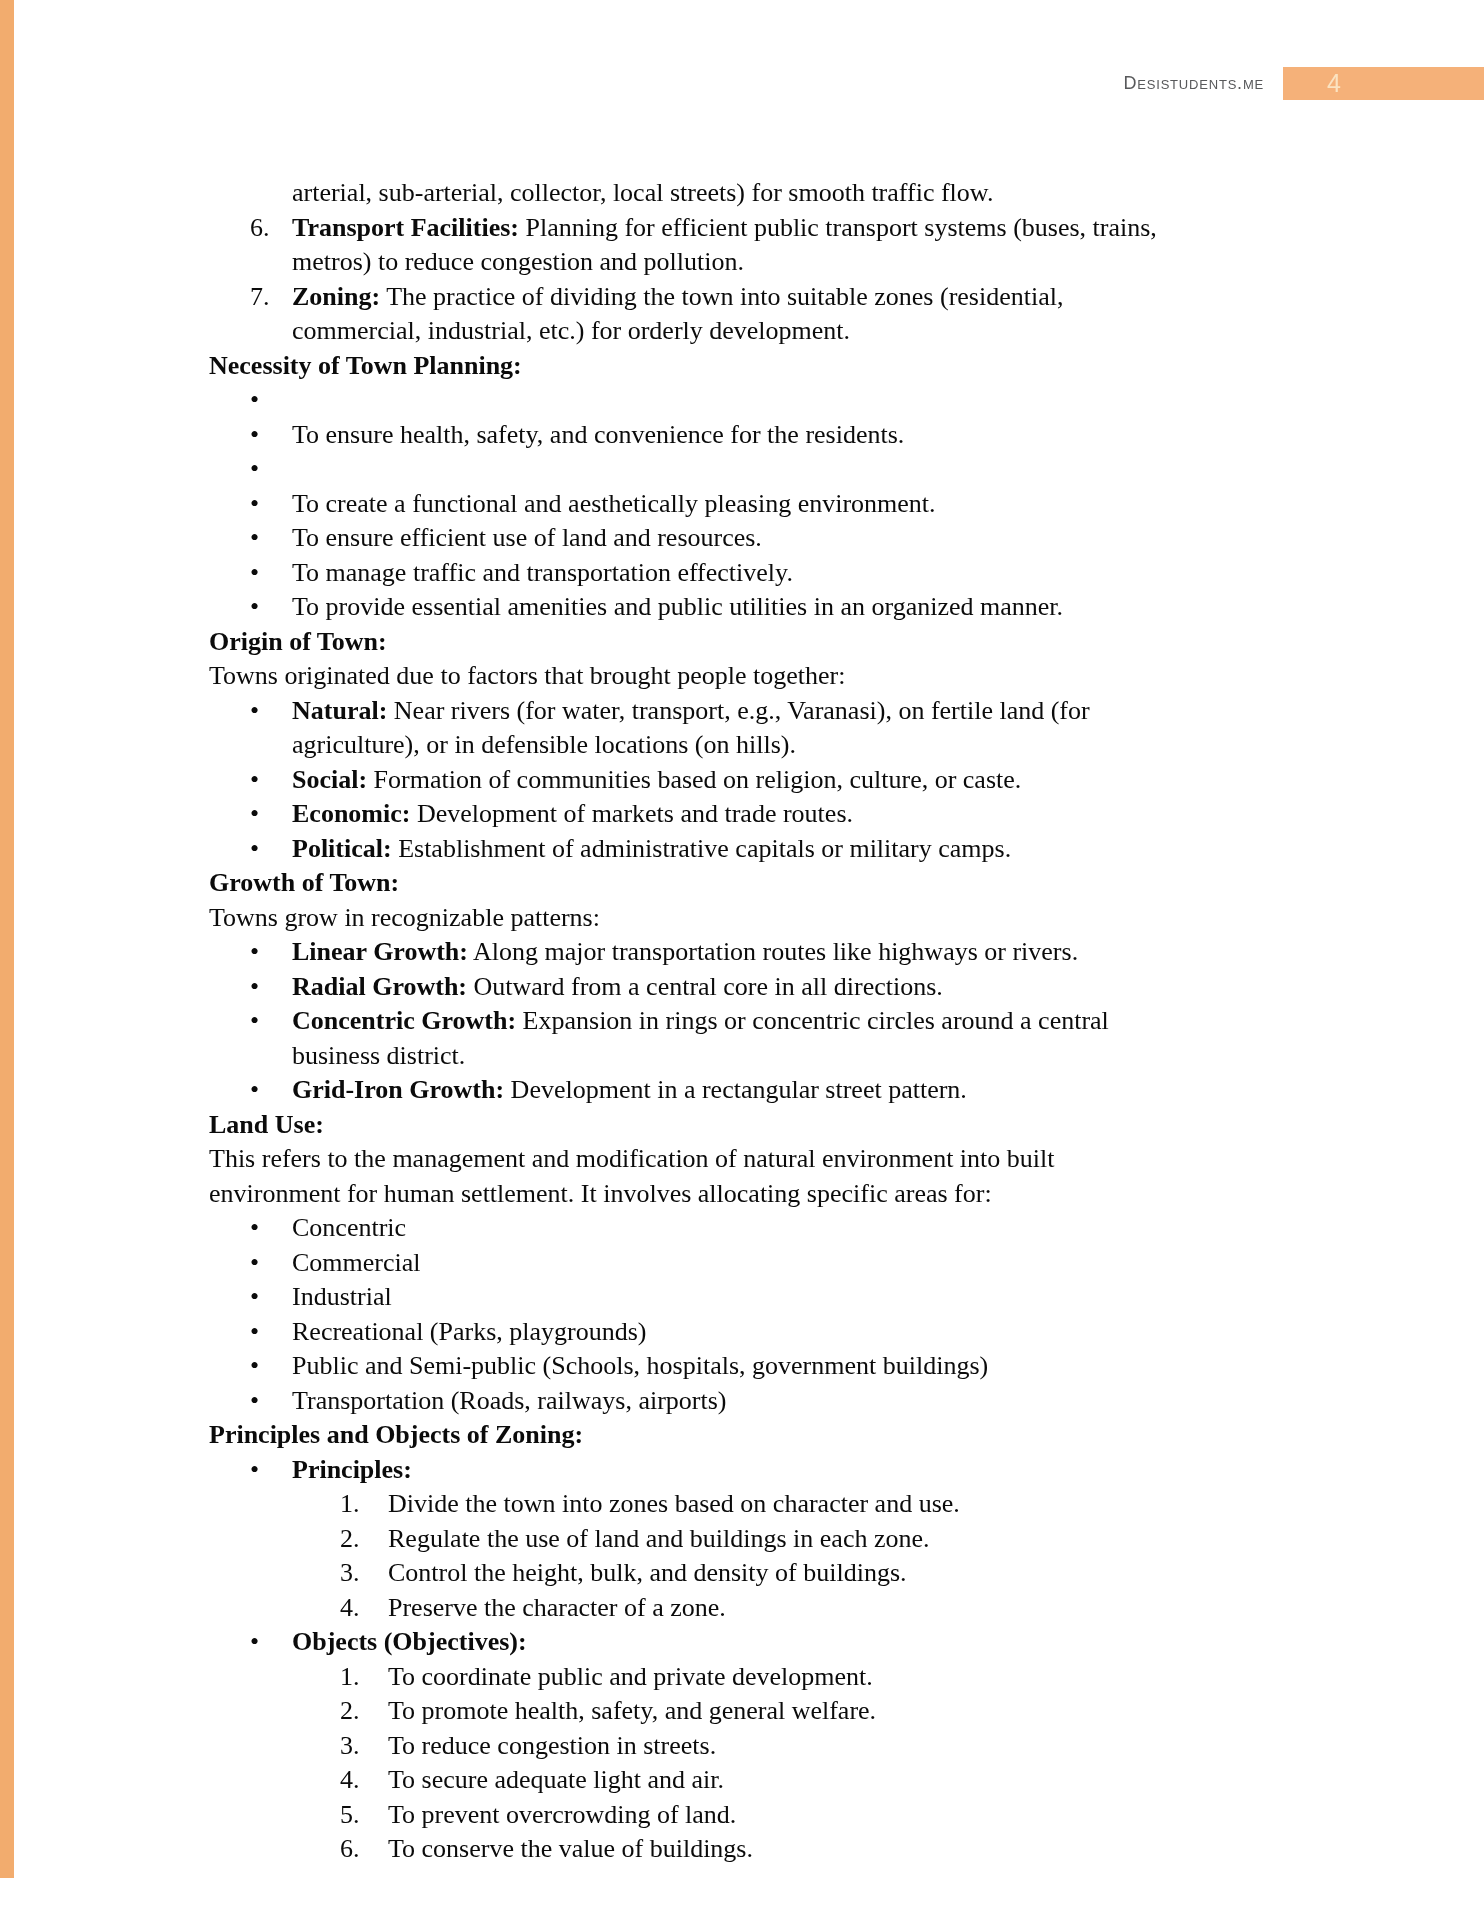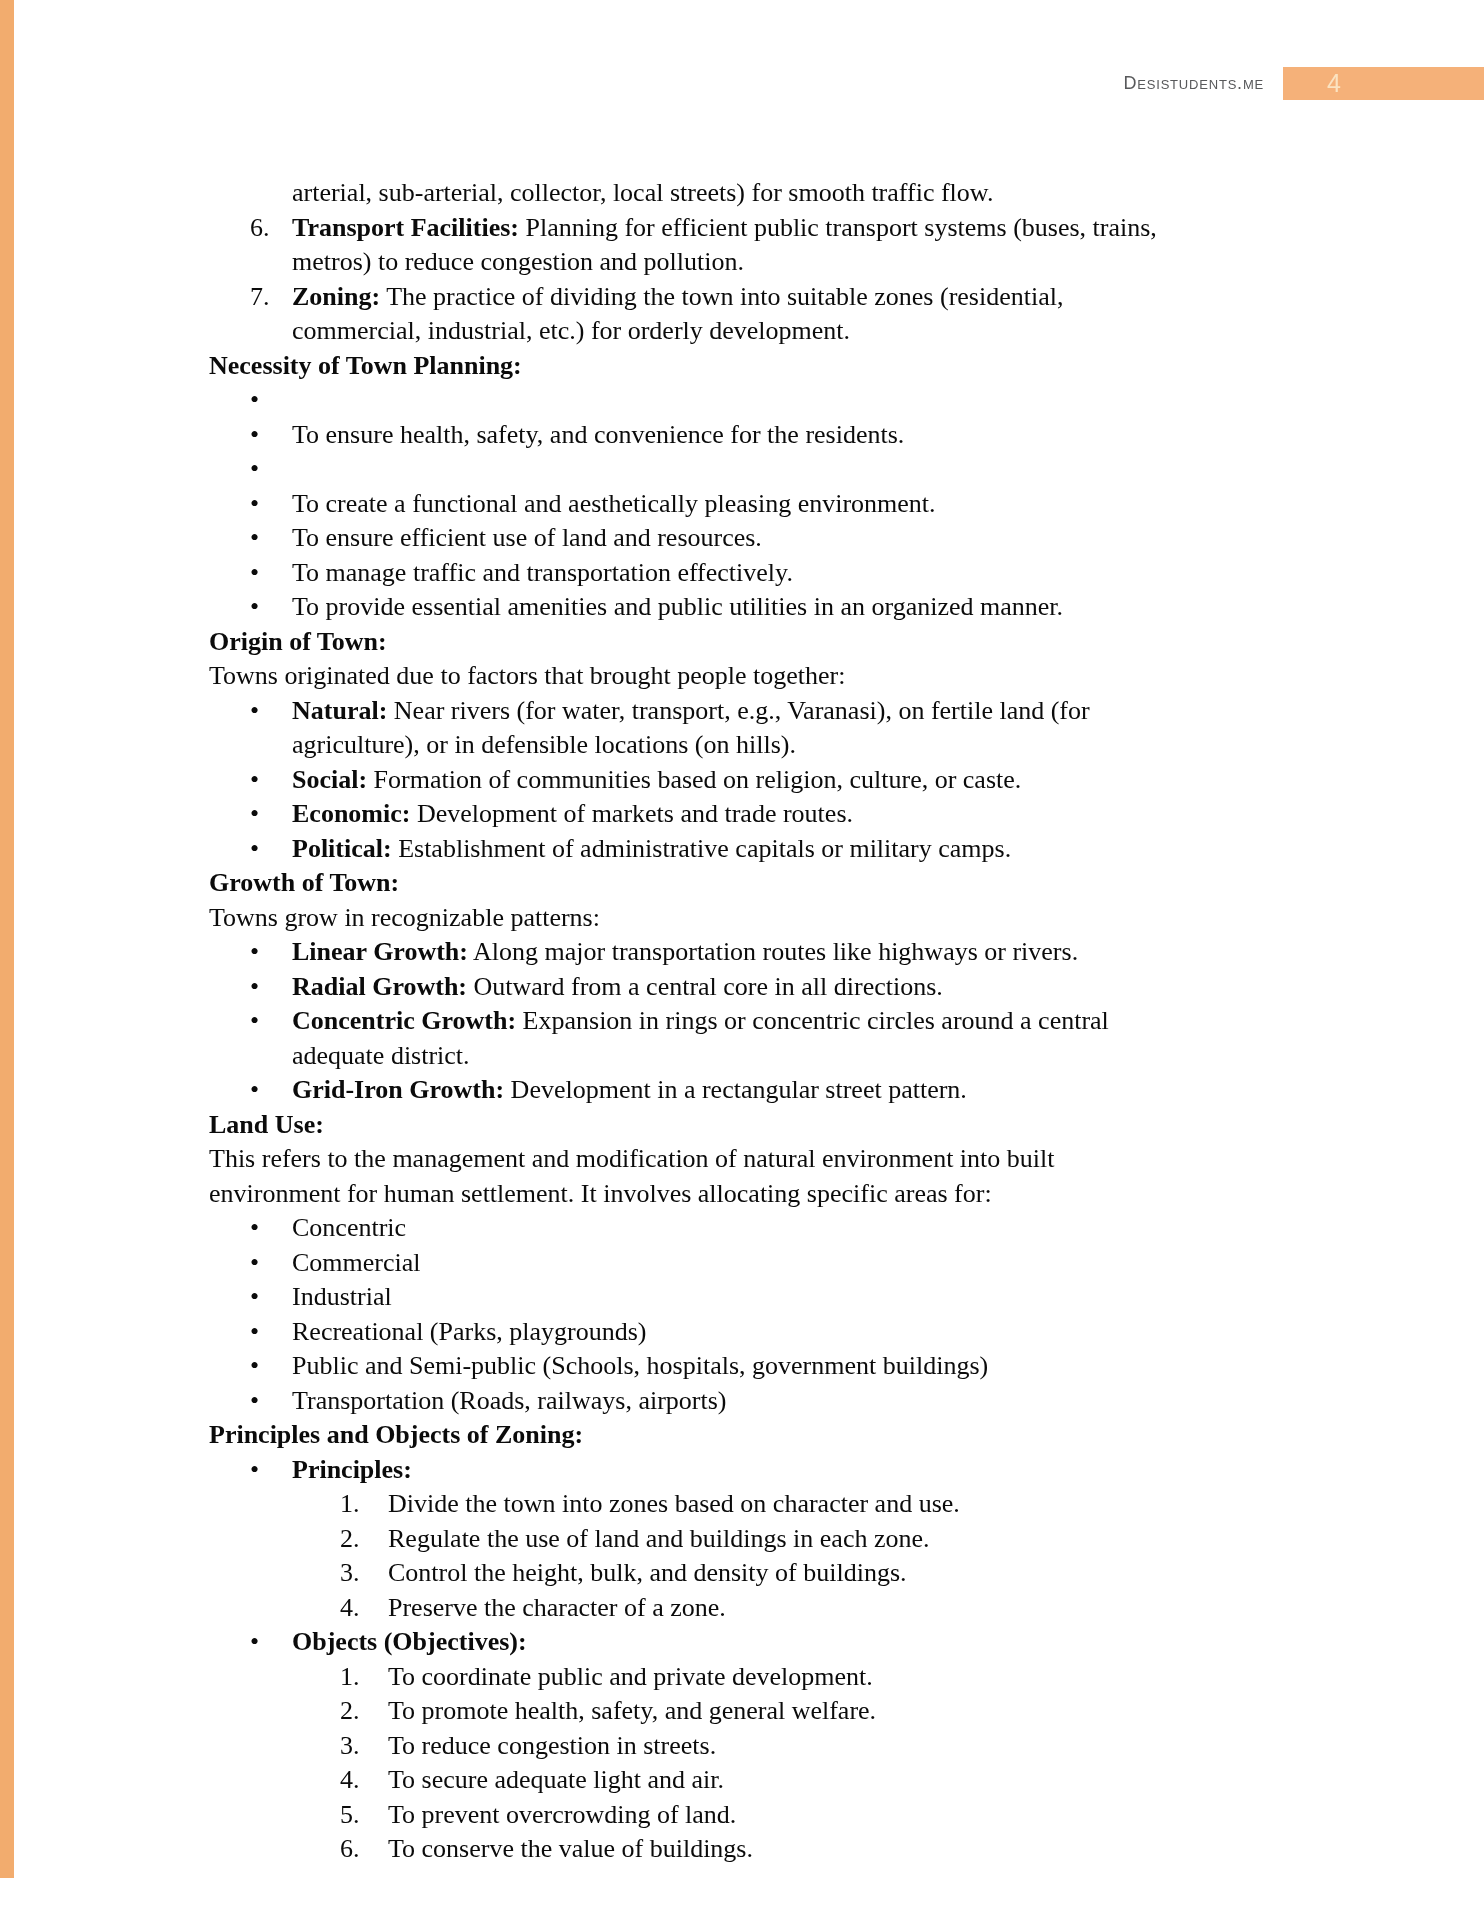--- a/index.html
+++ b/index.html
@@ -109,21 +109,21 @@
       <div class="line ind-l1" style="top: 693.5px;"><span class="marker">•</span><span class="b">Natural:</span><span> Near rivers (for water, transport, e.g., Varanasi), on fertile land (for</span></div>
       <div class="line ind-l1t" style="top: 728px;"><span>agriculture), or in defensible locations (on hills).</span></div>
       <div class="line ind-l1" style="top: 762.5px;"><span class="marker">•</span><span class="b">Social:</span><span> Formation of communities based on religion, culture, or caste.</span></div>
       <div class="line ind-l1" style="top: 797px;"><span class="marker">•</span><span class="b">Economic:</span><span> Development of markets and trade routes.</span></div>
       <div class="line ind-l1" style="top: 831.5px;"><span class="marker">•</span><span class="b">Political:</span><span> Establishment of administrative capitals or military camps.</span></div>
       <div class="line ind-l0" style="top: 866px;"><span class="b">Growth of Town:</span></div>
       <div class="line ind-l0" style="top: 900.5px;"><span>Towns grow in recognizable patterns:</span></div>
       <div class="line ind-l1" style="top: 935px;"><span class="marker">•</span><span class="b">Linear Growth:</span><span> Along major transportation routes like highways or rivers.</span></div>
       <div class="line ind-l1" style="top: 969.5px;"><span class="marker">•</span><span class="b">Radial Growth:</span><span> Outward from a central core in all directions.</span></div>
       <div class="line ind-l1" style="top: 1004px;"><span class="marker">•</span><span class="b">Concentric Growth:</span><span> Expansion in rings or concentric circles around a central</span></div>
-      <div class="line ind-l1t" style="top: 1038.5px;"><span>adequate district.</span></div>
+      <div class="line ind-l1t" style="top: 1038.5px;"><span>business district.</span></div>
       <div class="line ind-l1" style="top: 1073px;"><span class="marker">•</span><span class="b">Grid-Iron Growth:</span><span> Development in a rectangular street pattern.</span></div>
       <div class="line ind-l0" style="top: 1107.5px;"><span class="b">Land Use:</span></div>
       <div class="line ind-l0" style="top: 1142px;"><span>This refers to the management and modification of natural environment into built</span></div>
       <div class="line ind-l0" style="top: 1176.5px;"><span>environment for human settlement. It involves allocating specific areas for:</span></div>
       <div class="line ind-l1" style="top: 1211px;"><span class="marker">•</span><span>Concentric</span></div>
       <div class="line ind-l1" style="top: 1245.5px;"><span class="marker">•</span><span>Commercial</span></div>
       <div class="line ind-l1" style="top: 1280px;"><span class="marker">•</span><span>Industrial</span></div>
       <div class="line ind-l1" style="top: 1314.5px;"><span class="marker">•</span><span>Recreational (Parks, playgrounds)</span></div>
       <div class="line ind-l1" style="top: 1349px;"><span class="marker">•</span><span>Public and Semi-public (Schools, hospitals, government buildings)</span></div>
       <div class="line ind-l1" style="top: 1383.5px;"><span class="marker">•</span><span>Transportation (Roads, railways, airports)</span></div>

